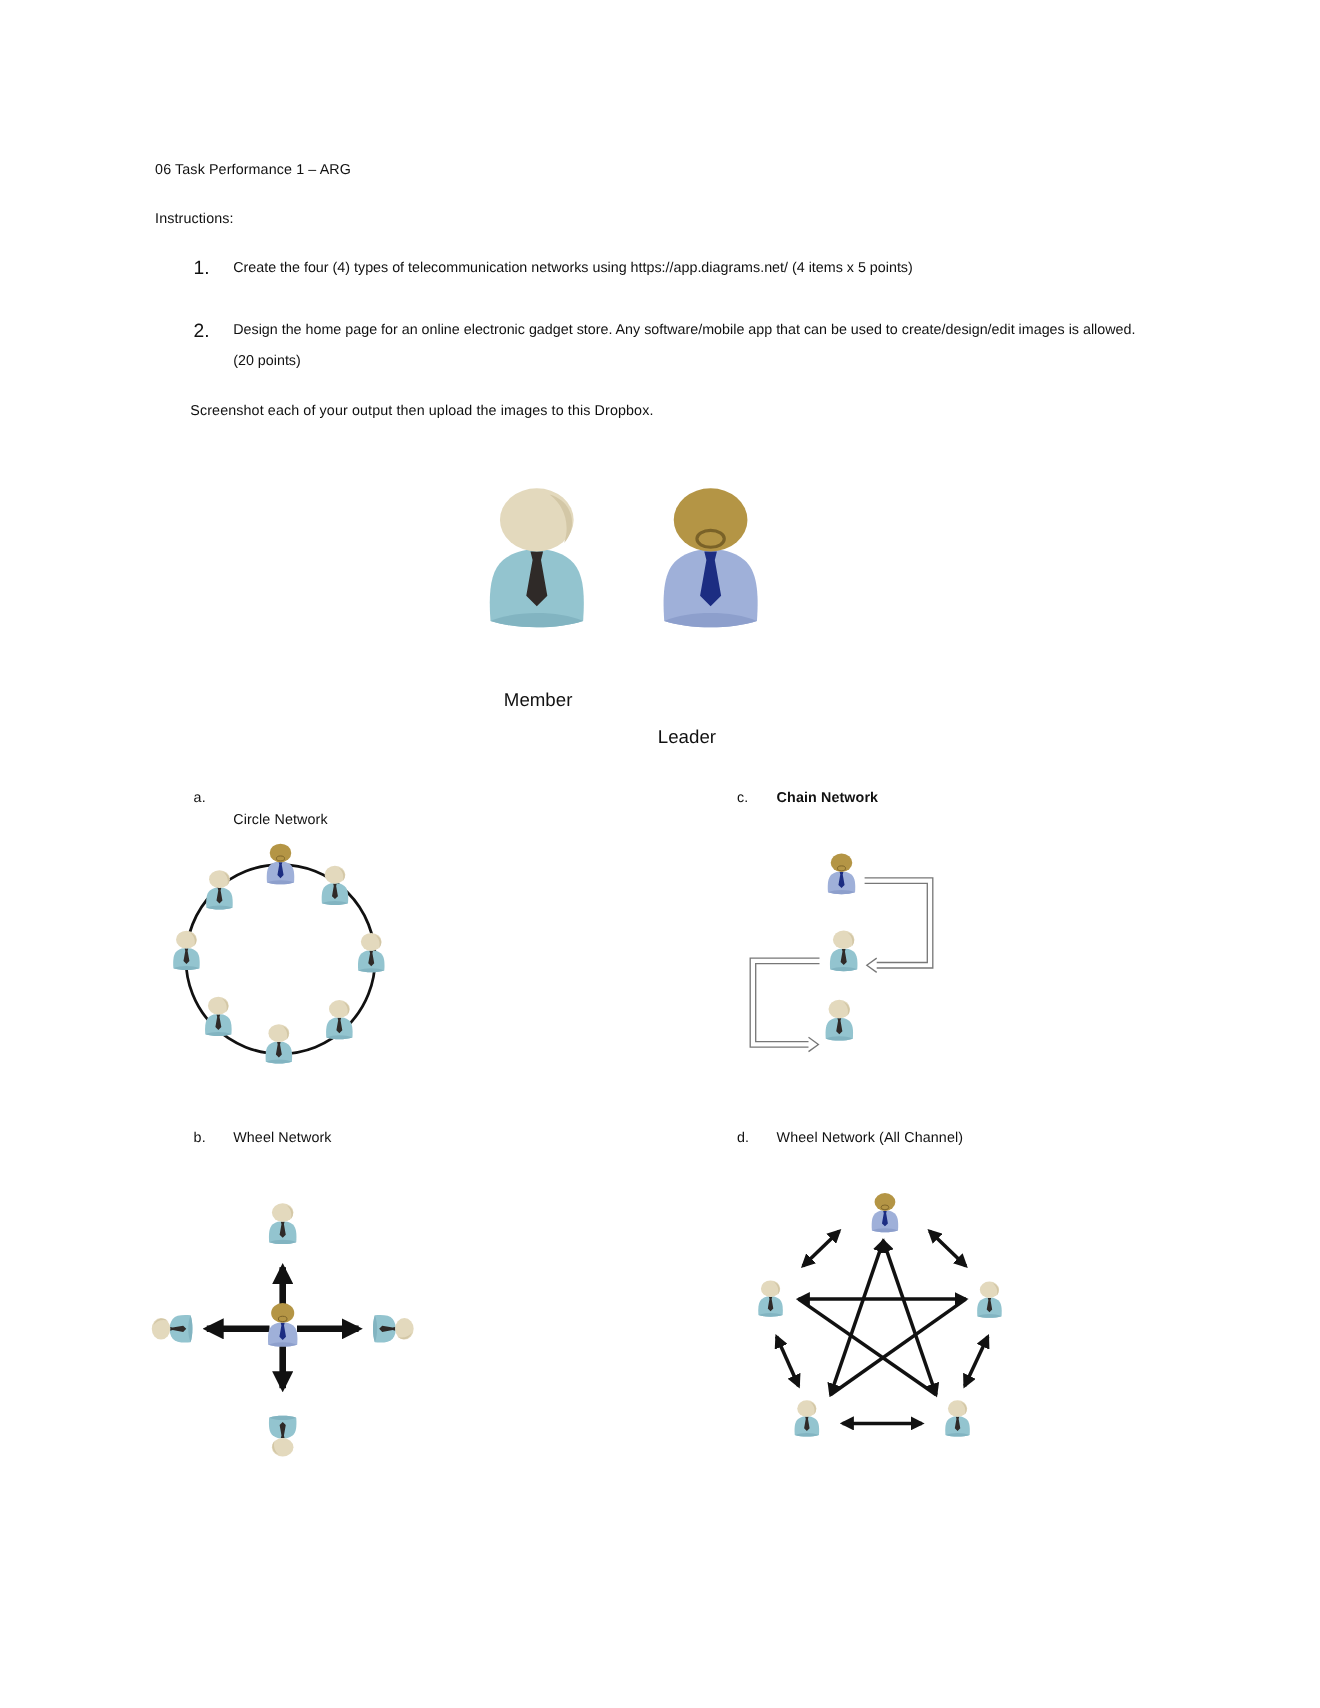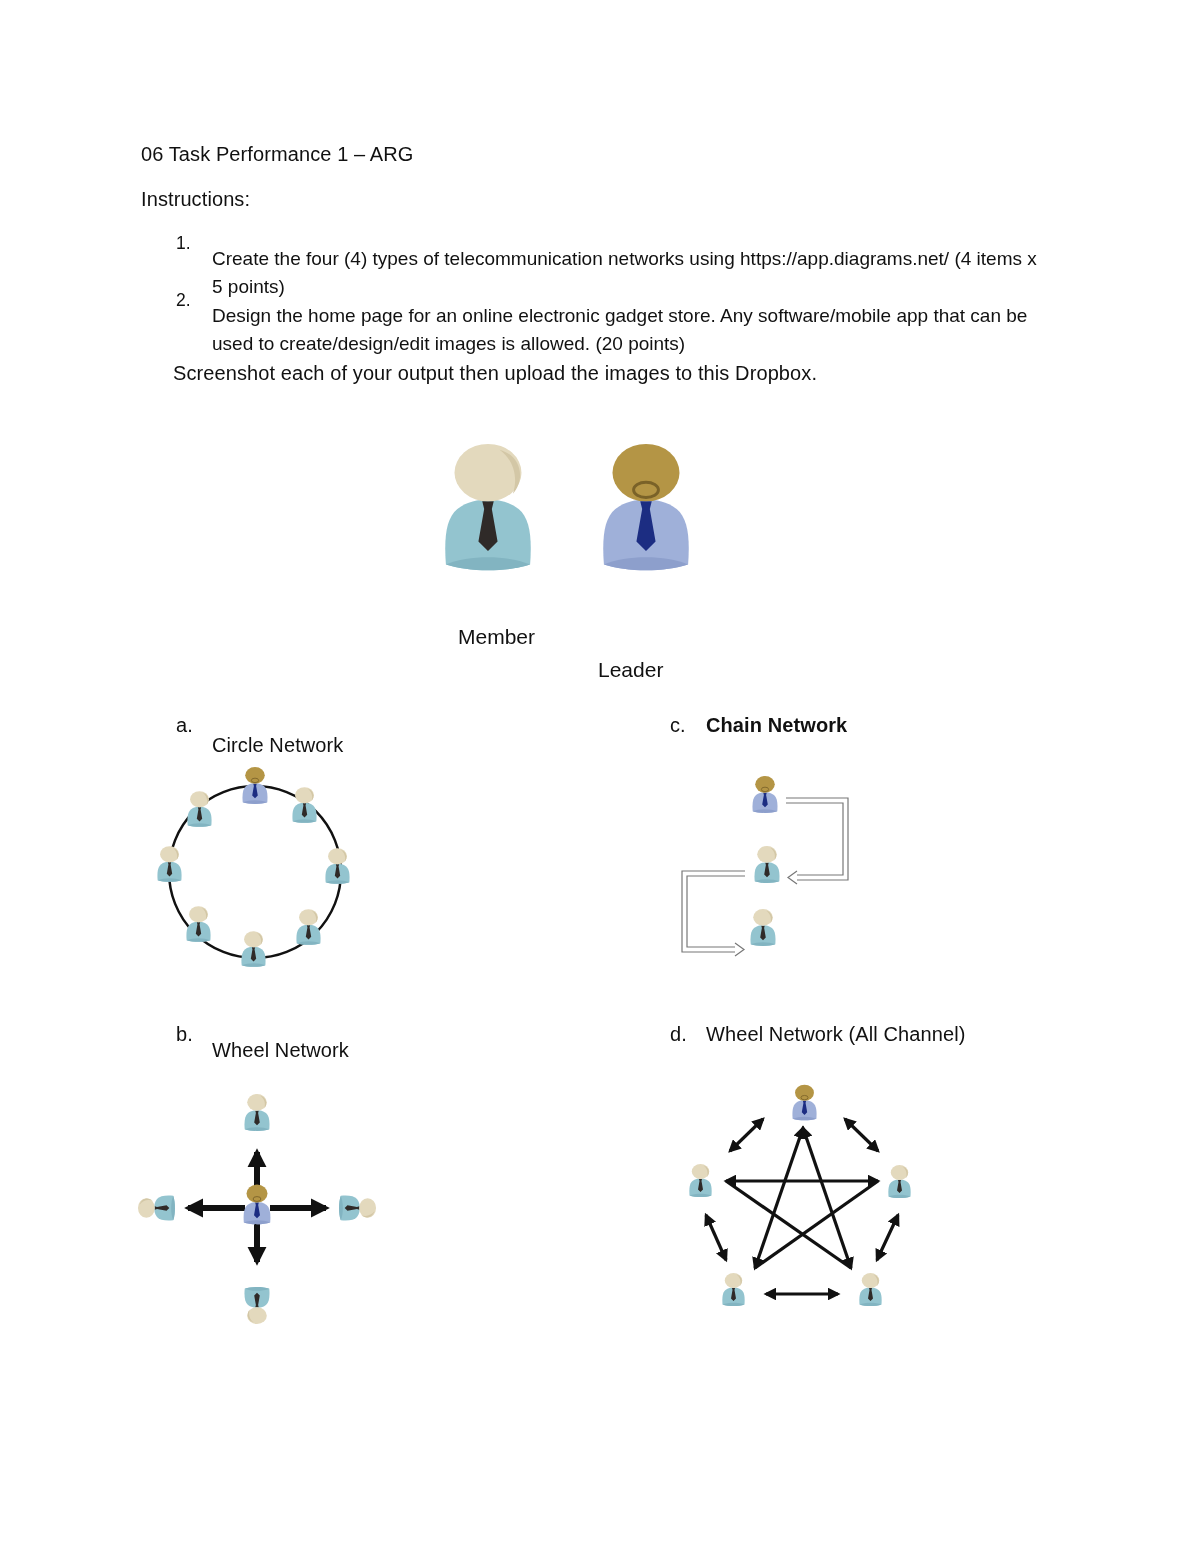--- a/index.html
+++ b/index.html
@@ -1,21 +1,21 @@
 <!DOCTYPE html>
 <html><head>
   <meta charset="utf-8">
   <style>
     html, body { margin: 0; padding: 0; background: #ffffff; }
     body { width: 1200px; height: 1553px; position: relative; overflow: hidden;
            font-family: "Liberation Sans", "DejaVu Sans", sans-serif; color: #111; }
-    .txt { position: absolute; font-size: 20px; line-height: 28px; white-space: nowrap; letter-spacing: 0.1px; }
+    .txt { position: absolute; font-size: 13px; line-height: 28px; white-space: nowrap; letter-spacing: 0.1px; }
     .list-num { position: absolute; font-size: 17.5px; line-height: 28px; }
-    .list-body { position: absolute; font-size: 19px; line-height: 28px; width: 840px; margin-top: 16px; }
-    .legend-label { position: absolute; font-size: 21px; line-height: 24px; }
+    .list-body { position: absolute; font-size: 13px; line-height: 28px; width: 840px; }
+    .legend-label { position: absolute; font-size: 17px; line-height: 24px; }
     svg.diagram { position: absolute; left: 0; top: 0; }
   </style>
 </head>
 <body>
 
 <div class="txt" style="left:141px; top:140px;">06 Task Performance 1 – ARG</div>
 <div class="txt" style="left:141px; top:185px;text-align:right;">Instructions:</div>
 
 <div>
   <div>
@@ -36,21 +36,21 @@
 <div>
   <div class="txt" style="left:176px; top:711px;">a.</div>
   <div class="txt" style="left:212px; top:711px;margin-top:20px;">Circle Network</div>
 </div>
 <div>
   <div class="txt" style="left:670px; top:711px;">c.</div>
   <div class="txt" style="left:706px; top:711px;font-weight:bold;">Chain Network</div>
 </div>
 <div>
   <div class="txt" style="left:176px; top:1020px;">b.</div>
-  <div class="txt" style="left:212px; top:1020px;margin-top:16px;">Wheel Network</div>
+  <div class="txt" style="left:212px; top:1020px;">Wheel Network</div>
 </div>
 <div>
   <div class="txt" style="left:670px; top:1020px;">d.</div>
   <div class="txt" style="left:706px; top:1020px;">Wheel Network (All Channel)</div>
 </div>
 
 <svg class="diagram" width="1200" height="1553" viewBox="0 0 1200 1553" xmlns="http://www.w3.org/2000/svg">
   <defs>
 
     <symbol id="member" viewBox="0 0 100 140">

